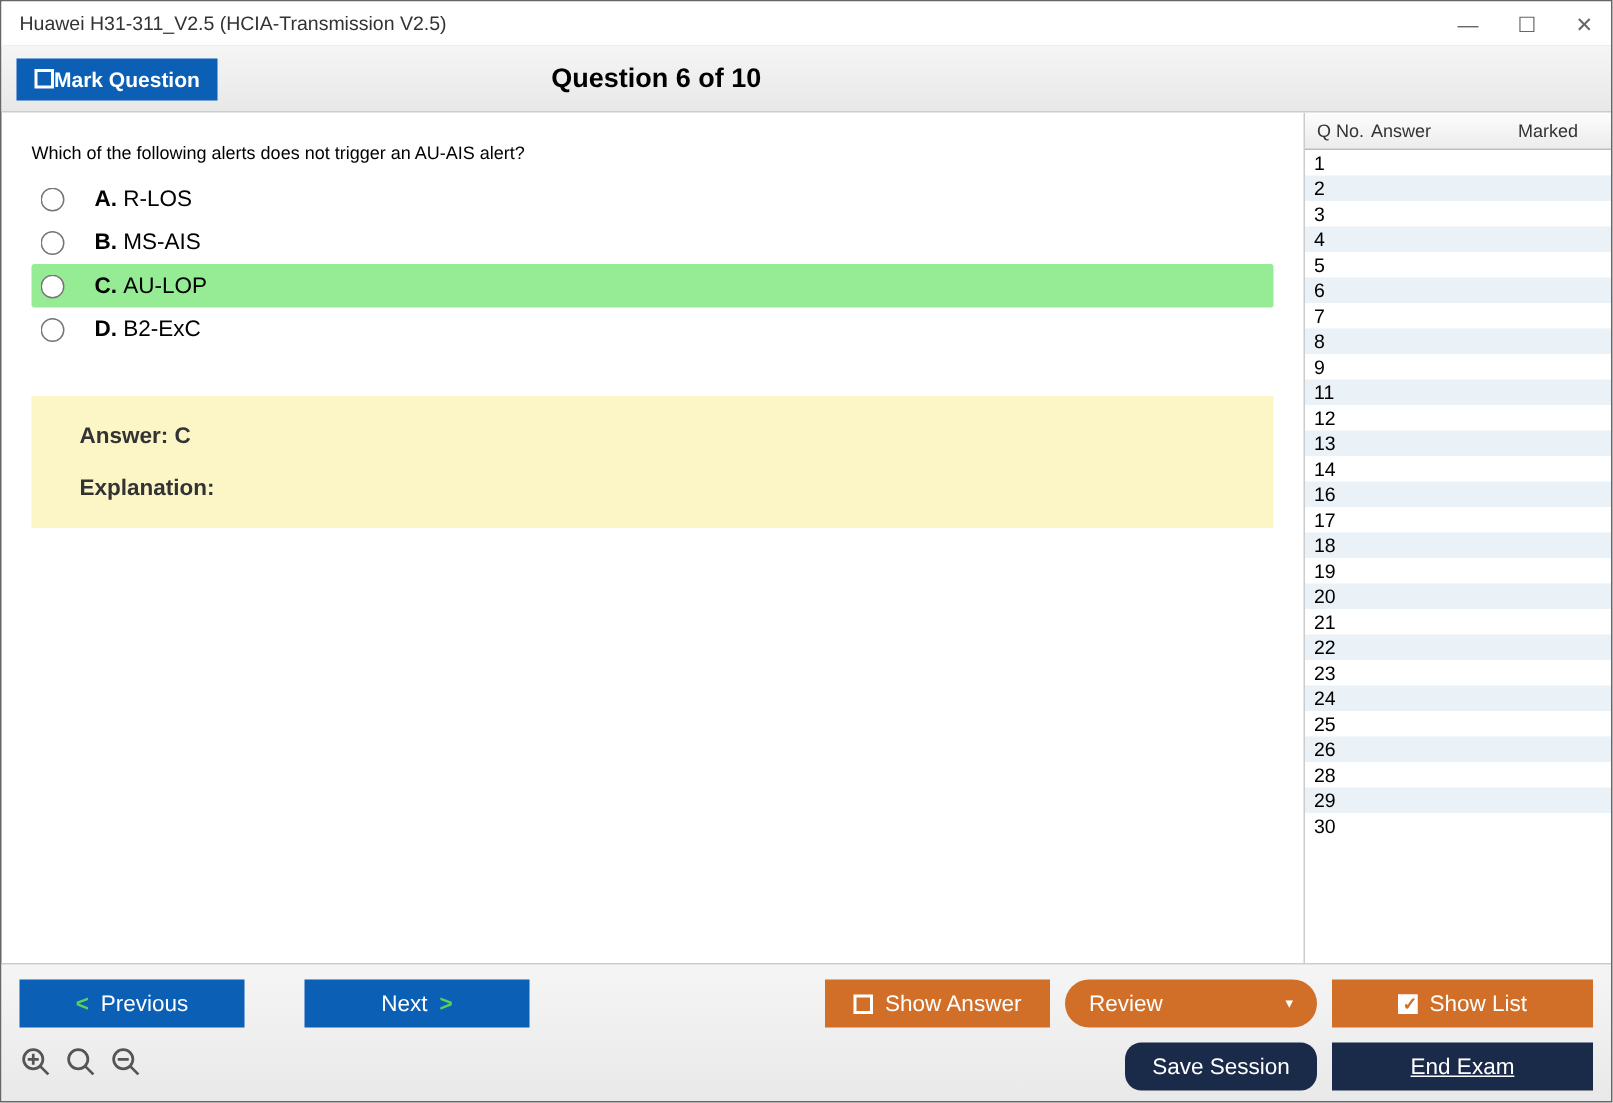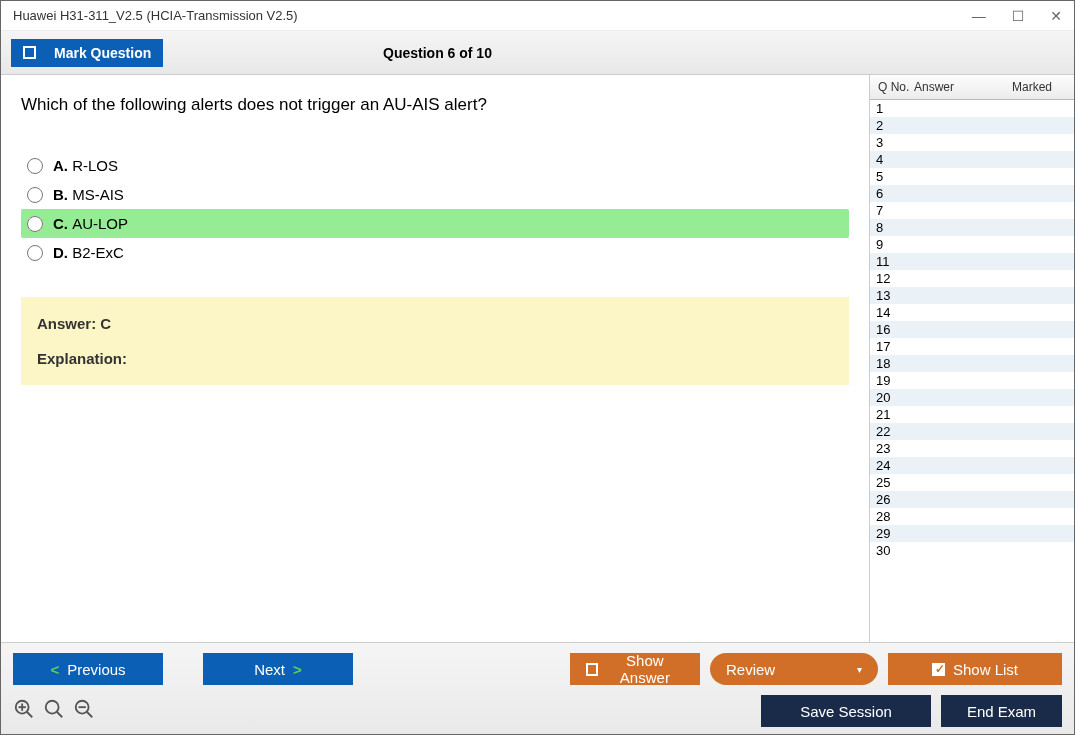--- a/index.html
+++ b/index.html
@@ -3,32 +3,32 @@
   <meta charset="utf-8">
   <style>
     * { box-sizing: border-box; margin: 0; padding: 0; }
     body { font-family: Arial, sans-serif; background: #fff; overflow: hidden; }
     .window { width: 1075px; height: 735px; border: 1px solid #666; display: flex; flex-direction: column; position: relative; }
     .titlebar { height: 30px; display: flex; align-items: center; justify-content: space-between; padding: 0 8px 0 12px; background: #fff; border-bottom: 1px solid #eee; }
     .titlebar-title { font-size: 13px; color: #333; }
     .window-controls { display: flex; gap: 18px; align-items: center; color: #666; }
     .window-controls span { font-size: 14px; font-family: sans-serif; cursor: default; padding: 2px 4px; }
     .header-bar { height: 44px; background: linear-gradient(#f5f5f5,#e8e8e8); border-bottom: 1px solid #ccc; display: flex; align-items: center; padding: 0 10px; position: relative; }
-    .mark-btn { background: #0b5fb4; color: #fff; border: none; padding: 6px 12px; font-size: 14px; font-weight: bold; display: inline-flex; align-items: center; gap: 18px; cursor: pointer; }
+    .mark-btn { background: #0b5fb4; color: #fff; border: none; padding: 6px 12px; font-size: 14px; font-weight: bold; display: inline-flex; align-items: center; gap: 0; cursor: pointer; }
     .mark-btn .box { width: 13px; height: 13px; border: 2px solid #fff; display: inline-block; }
-    .question-counter { position: absolute; left: 0; right: 200px; text-align: center; font-size: 14px; font-weight: bold; color: #000; pointer-events: none; }
+    .question-counter { position: absolute; left: 0; right: 200px; text-align: center; font-size: 18px; font-weight: bold; color: #000; pointer-events: none; }
     .content { flex: 1; display: flex; overflow: hidden; }
     .question-panel { flex: 1; padding: 20px 20px 0 20px; display: flex; flex-direction: column; }
-    .question-text { font-size: 17px; color: #000; margin-bottom: 36px; }
+    .question-text { font-size: 12px; color: #000; margin-bottom: 9px; }
     .options { display: flex; flex-direction: column; }
-    .option { display: flex; align-items: center; gap: 10px; padding: 6px 6px; font-size: 15px; cursor: pointer; border-radius: 2px; }
+    .option { display: flex; align-items: center; gap: 20px; padding: 6px 6px; font-size: 15px; cursor: pointer; border-radius: 2px; }
     .option input[type="radio"] { width: 16px; height: 16px; }
     .option .lbl b { font-weight: bold; }
     .option.selected { background: #95ec95; }
-    .answer-box { background: #fcf6c7; padding: 18px 16px; margin-top: 30px; }
+    .answer-box { background: #fcf6c7; padding: 18px 32px; margin-top: 30px; }
     .answer-box .ans { font-weight: bold; font-size: 15px; color: #333; margin-bottom: 18px; }
     .answer-box .exp { font-weight: bold; font-size: 15px; color: #333; }
     .side-panel { width: 205px; border-left: 1px solid #ccc; display: flex; flex-direction: column; }
     .side-header { display: flex; font-size: 12px; color: #333; padding: 5px 2px; border-bottom: 1px solid #bbb; background: linear-gradient(#fdfdfd,#ececec); }
     .side-header .c-no { flex: 0 0 42px; padding-left: 6px; }
     .side-header .c-ans { flex: 1; }
     .side-header .c-mark { flex: 0 0 60px; }
     .side-list { flex: 1; overflow-y: scroll; }
     .side-row { display: flex; font-size: 13px; height: 17px; align-items: center; padding-left: 6px; border-bottom: 0px solid #eee; cursor: pointer; }
     .side-row:nth-child(even) { background: #eaf1f7; }
@@ -46,24 +46,24 @@
     .chev { font-weight: bold; }
     .chev-left { color: #5bd15b; }
     .chev-right { color: #5bd15b; }
     .btn .box { width: 13px; height: 13px; border: 2px solid #fff; display: inline-block; }
     .btn .box.checked { background: #fff; position: relative; }
     .btn .box.checked::after { content: "✓"; color: #d16f28; position: absolute; left: 1px; top: -3px; font-size: 12px; font-weight: bold; }
     .spacer { flex: 1; }
     .zoom-icons { display: flex; gap: 8px; color: #555; font-size: 20px; }
     .zoom-icons span { cursor: pointer; }
     .btn-review { width: 168px; justify-content: space-between; padding: 0 16px; border-radius: 16px; }
-    .btn-show-answer { width: 130px; }
+    .btn-show-answer { width: 150px; }
     .btn-show-list { width: 174px; }
-    .btn-save { width: 170px; }
-    .btn-end { width: 121px; }
+    .btn-save { width: 128px; border-radius: 11px; }
+    .btn-end { width: 174px; text-decoration: underline; }
     
     .side-list::-webkit-scrollbar { width: 16px; }
     .side-list::-webkit-scrollbar-track { background: #f0f0f0; }
     .side-list::-webkit-scrollbar-thumb { background: #c8c8c8; border: 1px solid #aaa; }
     svg.mag { width: 22px; height: 22px; }
   </style>
 </head>
 <body>
 
 <div class="window">

